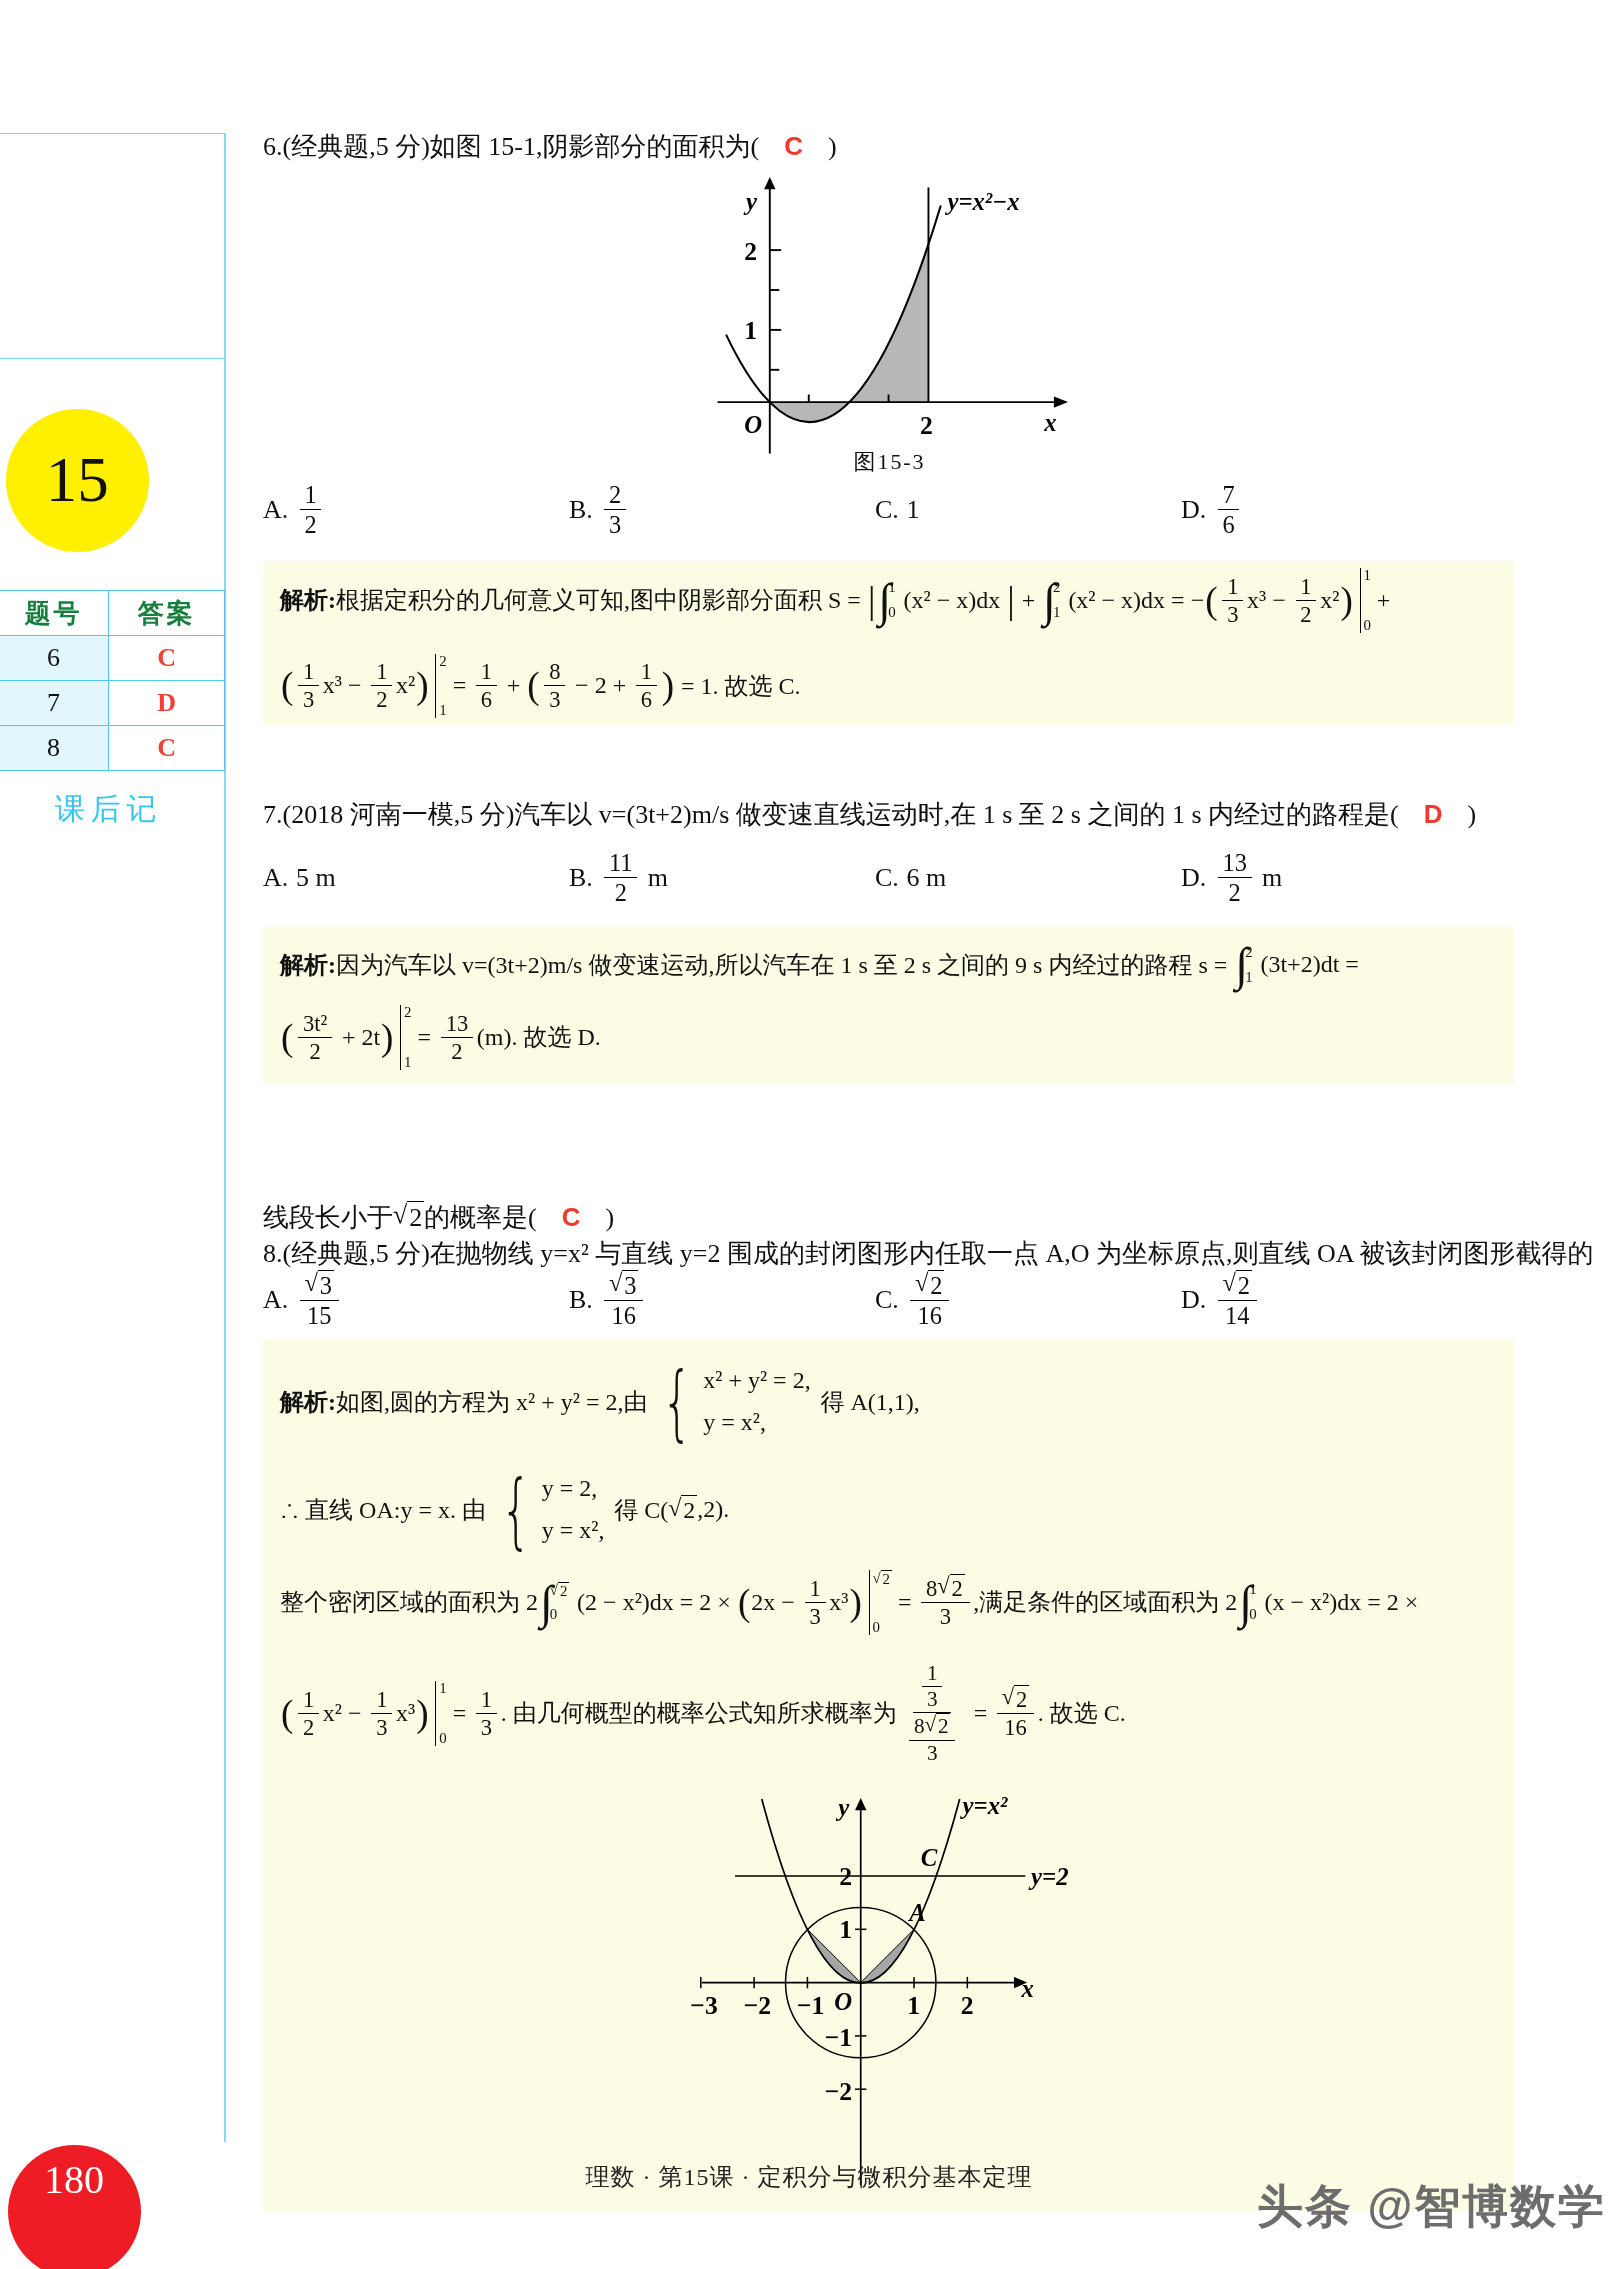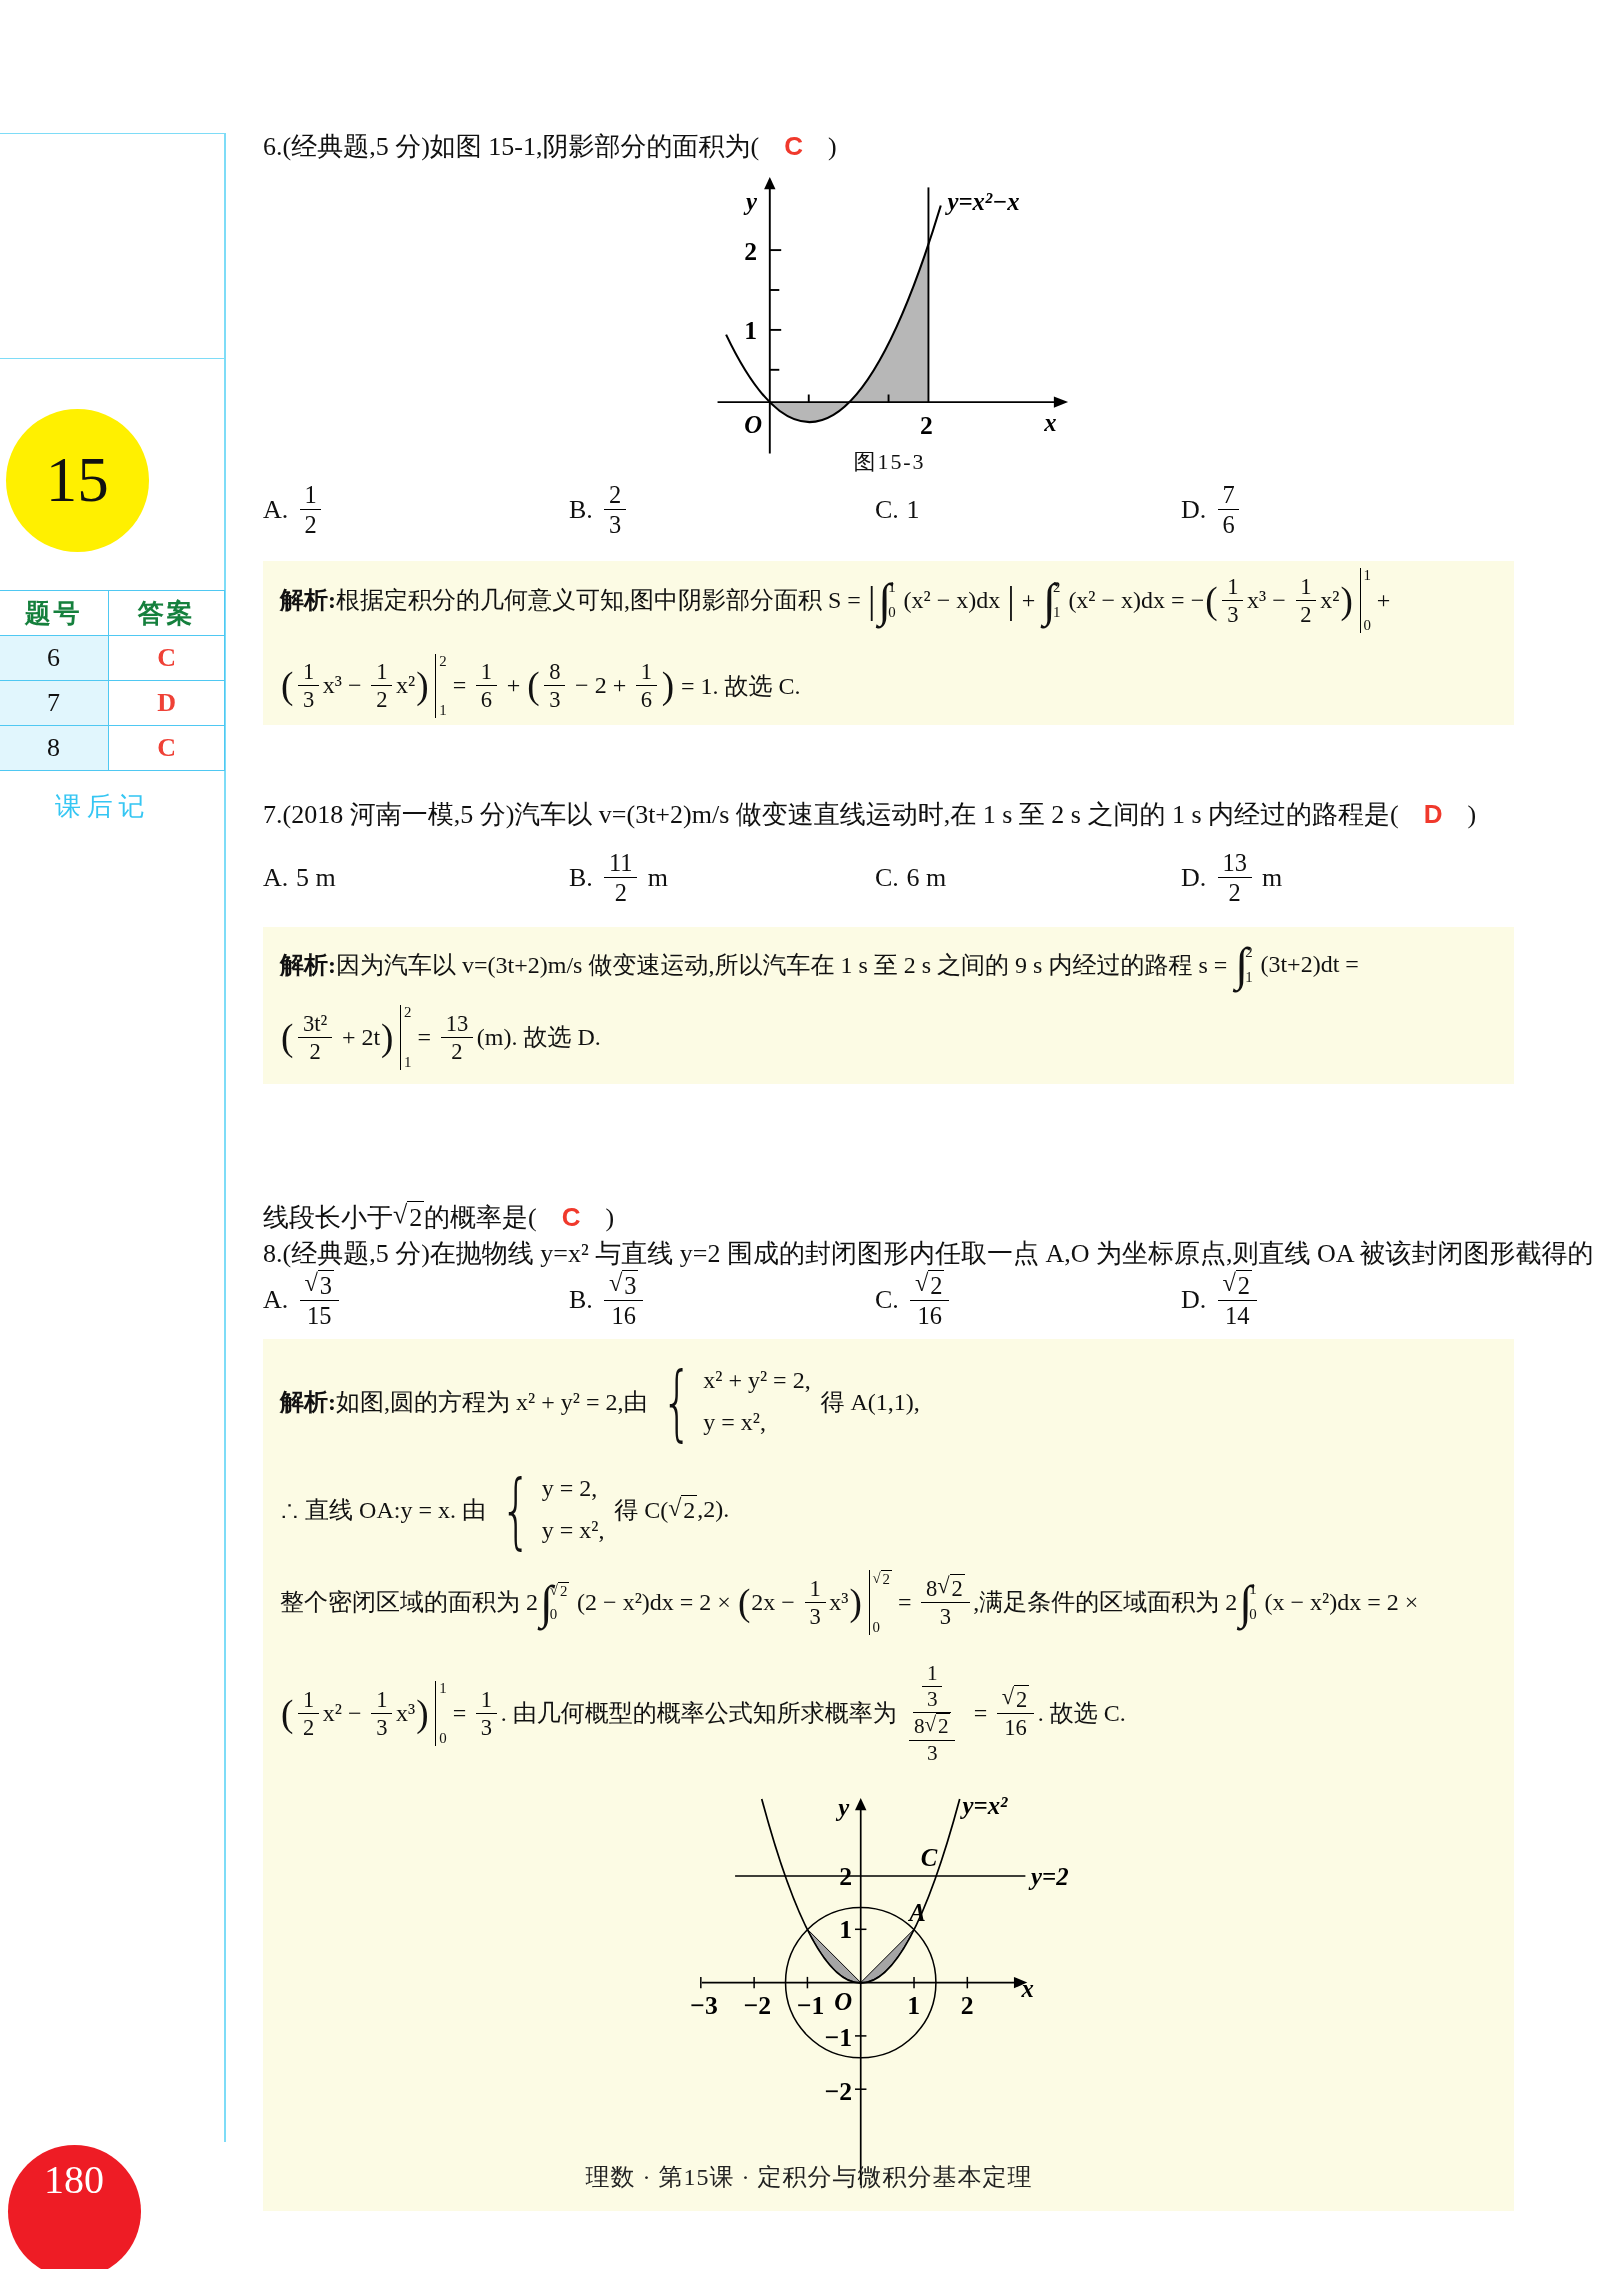--- a/index.html
+++ b/index.html
@@ -10,21 +10,21 @@
            border:1.9px solid #7edcf7;}
   .v-line{position:absolute;left:224px;top:133px;width:1.9px;height:2009px;background:#7edcf7;}
   .lesson-circle{position:absolute;left:5.7px;top:409px;width:143px;height:143px;border-radius:50%;
                  background:#fff000;display:flex;align-items:center;justify-content:center;
                  font-size:63px;color:#111;}
   .ans-table{position:absolute;left:-1.9px;top:590px;width:227px;border-collapse:collapse;font-size:26px;}
   .ans-table td{border:1.9px solid #4fc8f2;height:42px;text-align:center;vertical-align:middle;}
   .ans-table .hd{color:#15803d;font-weight:bold;letter-spacing:2.9px;background:#fff;}
   .ans-table .no-cell{background:#e1f6fd;color:#111;}
   .ans-table .ans-cell{background:#fff;color:#ef4136;font-weight:bold;}
-  .notes{position:absolute;left:55px;top:789px;color:#35c6f3;font-size:26px;letter-spacing:5.7px;}
+  .notes{position:absolute;left:55px;top:789px;color:#35c6f3;font-size:30px;letter-spacing:5.7px;}
   
   .stem{position:absolute;display:flex;align-items:center;white-space:pre;font-size:26px;}
   .fred{color:#f0392c;font-weight:bold;padding:0 25px;font-family:"Liberation Sans",sans-serif;}
   .opt-row{position:absolute;display:flex;}
   .opt{width:306px;display:flex;align-items:center;font-size:26px;}
   .opt-label{margin-right:7.6px;white-space:pre;}
   
   .sol-box{position:absolute;left:263px;width:1251px;background:#fcfbe4;}
   .sol-line{font-size:24px;margin-left:17px;}
   
@@ -246,15 +246,16 @@
         <text x="266" y="130" class="fv">A</text>
         <text x="278" y="72" class="fv">C</text>
       </svg>
     </div>
   </div>
 
   <div class="footer-text">理数 · 第15课 · 定积分与微积分基本定理</div>
   <div class="page-circle">
     <span>180</span>
   </div>
+  <div class="watermark">头条 @智博数学</div>
 
 </div>
 
 
 </body></html>

